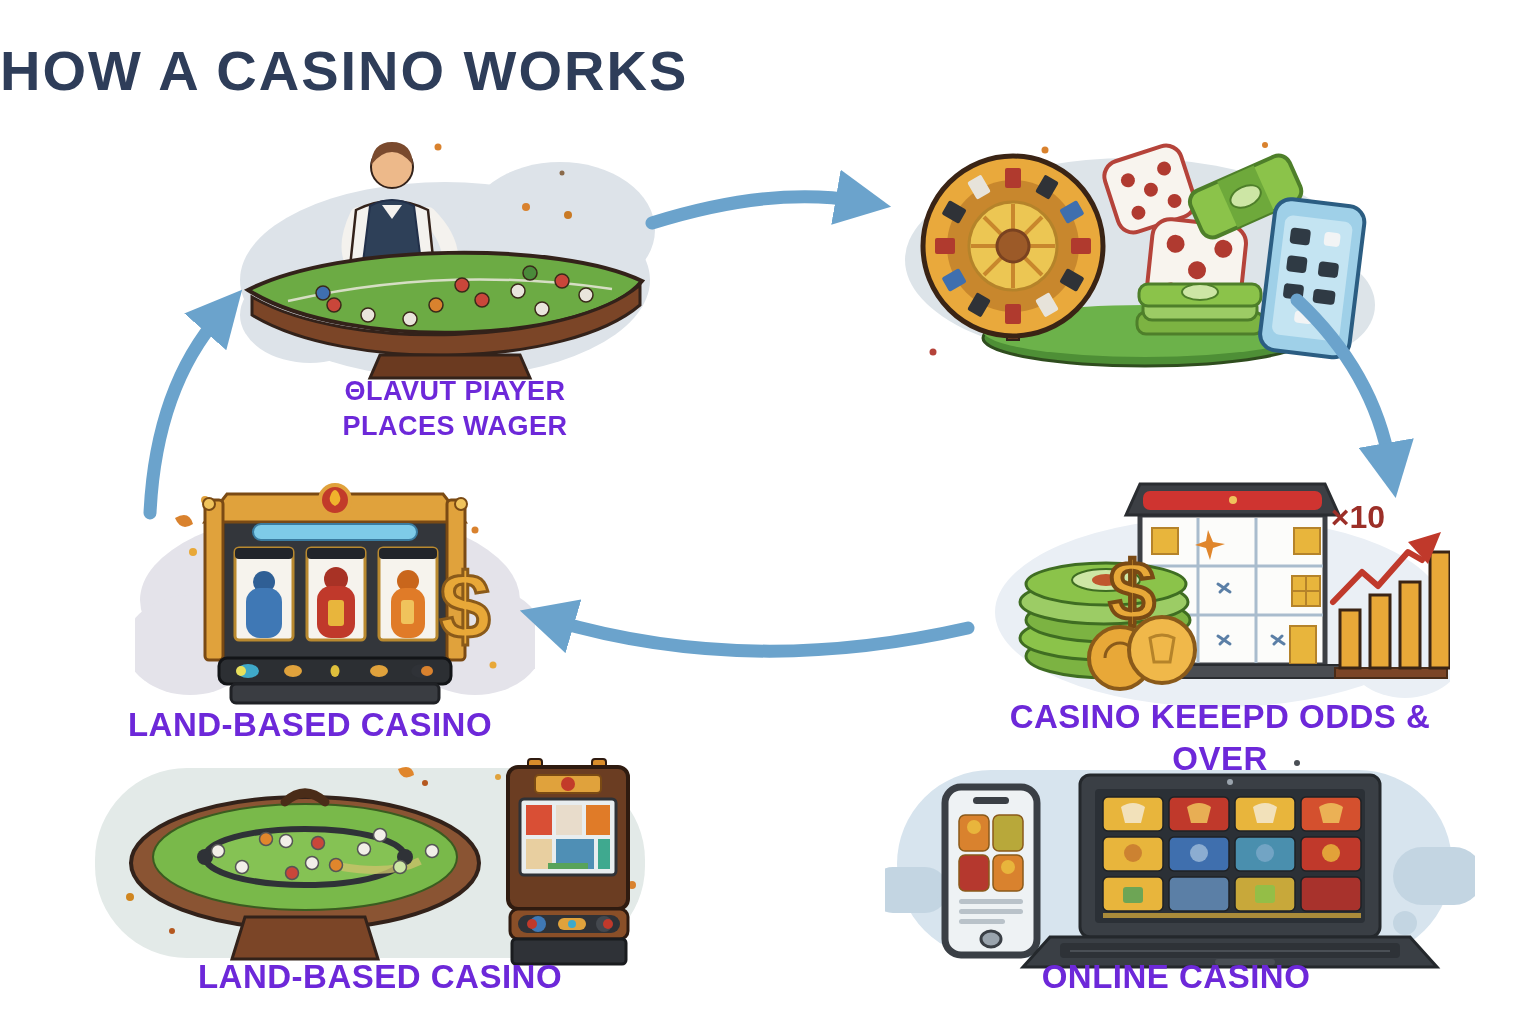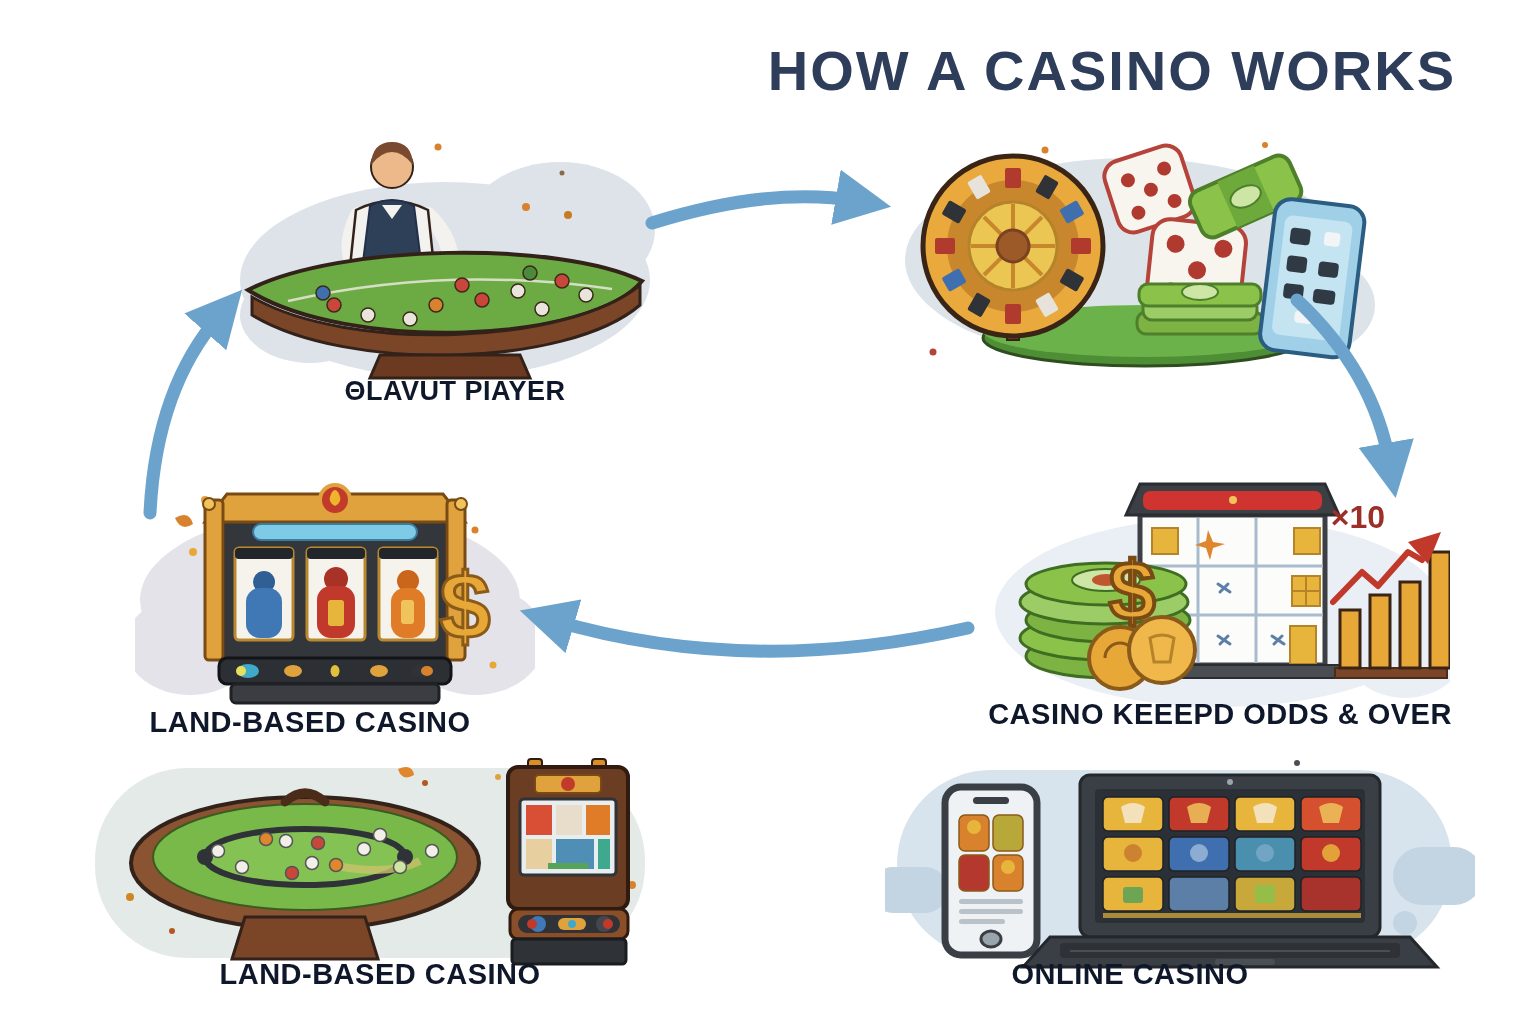--- a/index.html
+++ b/index.html
@@ -1,24 +1,24 @@
 <!DOCTYPE html>
 <html><head>
 <meta charset="utf-8">
 <style>
   html,body{margin:0;padding:0;background:#ffffff;}
   body{width:1536px;height:1024px;position:relative;overflow:hidden;
        font-family:"Liberation Sans", sans-serif;}
   .abs{position:absolute;}
-  .title{left:0;top:38px;width:1456px;text-align:right;
+  .title{left:0;top:38px;width:1456px;text-align:left;
          font-size:56px;font-weight:bold;letter-spacing:2px;color:#2e3d59;}
-  .step-label{font-weight:bold;color:#0f172a;text-align:center;line-height:1.28;
+  .step-label{font-weight:bold;color:#6d28d9;text-align:center;line-height:1.28;
               letter-spacing:.5px;}
   .lbl-sm{font-size:27px;}
-  .lbl-md{font-size:29px;}
+  .lbl-md{font-size:33px;}
   svg{display:block;}
 </style>
 </head>
 <body>
 
 <div class="abs title">HOW A CASINO WORKS</div>
 
 <svg class="abs" style="left:230px;top:115px" width="430" height="265" viewBox="0 0 430 265">
   <ellipse cx="215" cy="165" rx="205" ry="98" fill="#dde3e9"></ellipse>
   <ellipse cx="330" cy="115" rx="95" ry="68" fill="#dde3e9"></ellipse>
@@ -56,20 +56,21 @@
         <circle cx="288" cy="176" r="7" fill="#e9e5dc"></circle>
       <circle cx="312" cy="194" r="7" fill="#e9e5dc"></circle>
         <circle cx="332" cy="166" r="7" fill="#c9463a"></circle>
       <circle cx="356" cy="180" r="7" fill="#e9e5dc"></circle>
         <circle cx="300" cy="158" r="7" fill="#4a8a3a"></circle>
     </g>
   </g>
 </svg>
 <div class="abs step-label lbl-sm" style="left:245px;top:374px;width:420px">
   <div>ΘLAVUT PIAYER</div>
+  <div>PLACES WAGER</div>
 </div>
 
 <svg class="abs" style="left:895px;top:120px" width="480" height="255" viewBox="0 0 480 255">
   <ellipse cx="235" cy="140" rx="225" ry="102" fill="#dde4e9"></ellipse>
   <ellipse cx="420" cy="185" rx="60" ry="48" fill="#dde4e9"></ellipse>
   <g>
     <circle cx="150" cy="30" r="3.5" fill="#d9822e"></circle>
       <circle cx="388" cy="42" r="3" fill="#c9463a"></circle>
     <circle cx="370" cy="25" r="3" fill="#d9822e"></circle>
       <circle cx="38" cy="232" r="3.5" fill="#b5433a"></circle>
@@ -394,21 +395,21 @@
       <rect x="238" y="132" width="20" height="16" rx="3" fill="#58a35a"></rect>
       <rect x="370" y="130" width="20" height="18" rx="3" fill="#8bc34a"></rect>
     </g>
     <rect x="218" y="158" width="258" height="5" fill="#caa23c" opacity="0.8"></rect>
     <path d="M165 182 L 525 182 L 552 212 L 138 212 Z" fill="#3a3f45" stroke="#24282c" stroke-width="3"></path>
     <rect x="175" y="188" width="340" height="15" rx="4" fill="#2e3237"></rect>
     <line x1="185" y1="196" x2="505" y2="196" stroke="#4a4f55" stroke-width="2"></line>
     <rect x="330" y="204" width="60" height="6" rx="3" fill="#4a4f55"></rect>
   </g>
 </svg>
-<div class="abs step-label lbl-md" style="left:880px;top:956px;width:500px">ONLINE CASINO</div>
+<div class="abs step-label lbl-md" style="left:926px;top:956px;width:500px">ONLINE CASINO</div>
 
 <svg class="abs" style="left:0;top:0;pointer-events:none" width="1536" height="1024" viewBox="0 0 1536 1024">
   <defs>
     <marker id="ah" viewBox="0 0 10 10" refX="4" refY="5" markerWidth="4.3" markerHeight="4.3" orient="auto">
       <path d="M0,0 L10,5 L0,10 Z" fill="#6ba3cc"></path>
     </marker>
   </defs>
   <g fill="none" stroke="#6ba3cc" stroke-width="13" stroke-linecap="round">
     <path d="M 652 223 Q 770 186 858 201" marker-end="url(#ah)"></path>
     <path d="M 1297 300 Q 1374 372 1390 465" marker-end="url(#ah)"></path>

